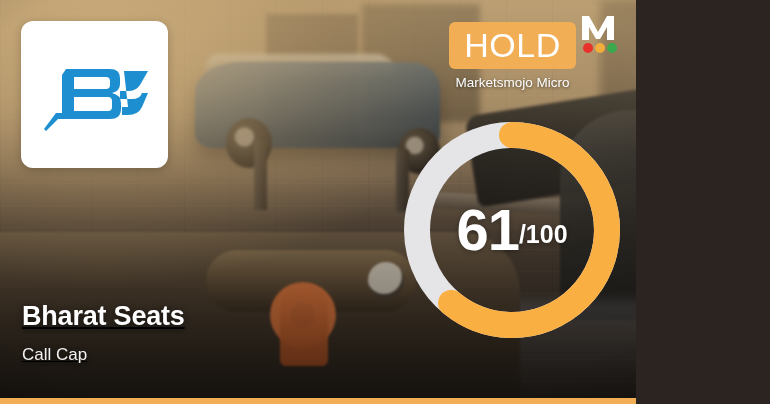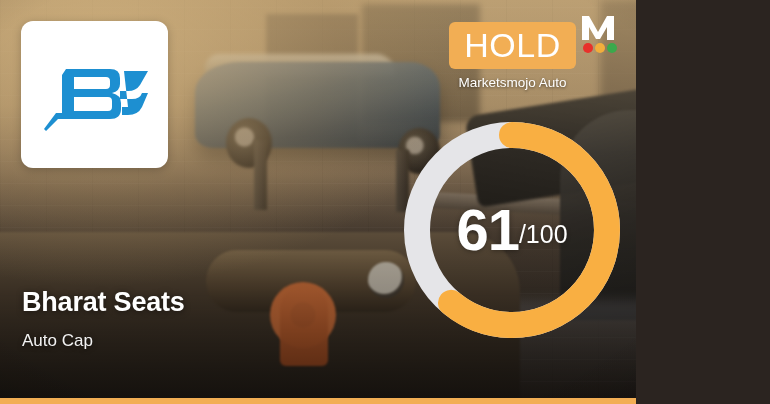--- a/index.html
+++ b/index.html
@@ -131,26 +131,26 @@
   .gauge svg{display:block;}
   .gauge-center{
     position:absolute;inset:0;display:flex;flex-direction:row;
     align-items:center;justify-content:center;
   }
   .score{
     color:#ffffff;font-size:58px;font-weight:700;line-height:1;
     letter-spacing:-1px;text-shadow:0 1px 5px rgba(0,0,0,.35);
   }
   .score-total{
-    color:#ffffff;font-size:25px;font-weight:400;line-height:1;margin-top:8px;
+    color:#ffffff;font-size:25px;font-weight:700;line-height:1;margin-top:8px;
     text-shadow:0 1px 4px rgba(0,0,0,.35);
   }
 
   
-  .company{position:absolute;left:22px;bottom:52px;}
+  .company{position:absolute;left:22px;bottom:38px;text-decoration:underline;}
   .company-name{
     color:#ffffff;font-size:27px;font-weight:700;letter-spacing:-.2px;
     text-shadow:0 1px 6px rgba(0,0,0,.55);margin-bottom:11px;
   }
   .company-meta{display:flex;}
   .meta-col{
     color:#f2f2f2;font-size:17px;line-height:1.38;font-weight:400;
     text-shadow:0 1px 5px rgba(0,0,0,.6);
   }
   .meta-cap{width:85px;}
@@ -209,38 +209,38 @@
         </g>
         <g fill="#ffffff" opacity=".9">
           <path d="M40 28 L68 28 Q70 28 70 31 L70 33 Q70 36 68 36 L40 36 Z" opacity=".0"></path>
         </g>
       </svg>
     </span>
   </div>
 
   <div class="badge-wrap">
     <div class="badge">HOLD</div>
-    <div class="badge-sub">Marketsmojo Auto</div>
+    <div class="badge-sub">Marketsmojo Micro</div>
   </div>
 
   <div class="gauge">
     <svg width="224" height="224" viewBox="0 0 224 224" aria-hidden="true">
       <circle cx="112" cy="112" r="95" fill="none" stroke="#E5E5E8" stroke-width="26"></circle>
       <circle cx="112" cy="112" r="95" fill="none" stroke="#F9AF42" stroke-width="26" stroke-linecap="round" stroke-dasharray="364.11058855105705 232.79201563100366" stroke-dashoffset="0" transform="rotate(-90 112 112)"></circle>
     </svg>
     <div class="gauge-center">
       <div class="score">61</div>
       <div class="score-total">/100</div>
     </div>
   </div>
 
   <div class="company">
     <div class="company-name">Bharat Seats</div>
     <div class="company-meta">
-      <div class="meta-col meta-cap">Auto Cap</div>
+      <div class="meta-col meta-cap">Call Cap</div>
     </div>
   </div>
 
   <div class="brand">
     <svg width="44" height="42" viewBox="0 0 44 42" aria-hidden="true">
       <path d="M6 4 L13 4 L22 20 L31 4 L38 4 L38 28 L31 28 L31 15 L24 27 L20 27 L13 15 L13 28 L6 28 Z" fill="#ffffff"></path>
       <circle cx="12" cy="36" r="5" fill="#E8312B"></circle>
       <circle cx="24" cy="36" r="5" fill="#F2AE3C"></circle>
       <circle cx="36" cy="36" r="5" fill="#3BA94C"></circle>
     </svg>

